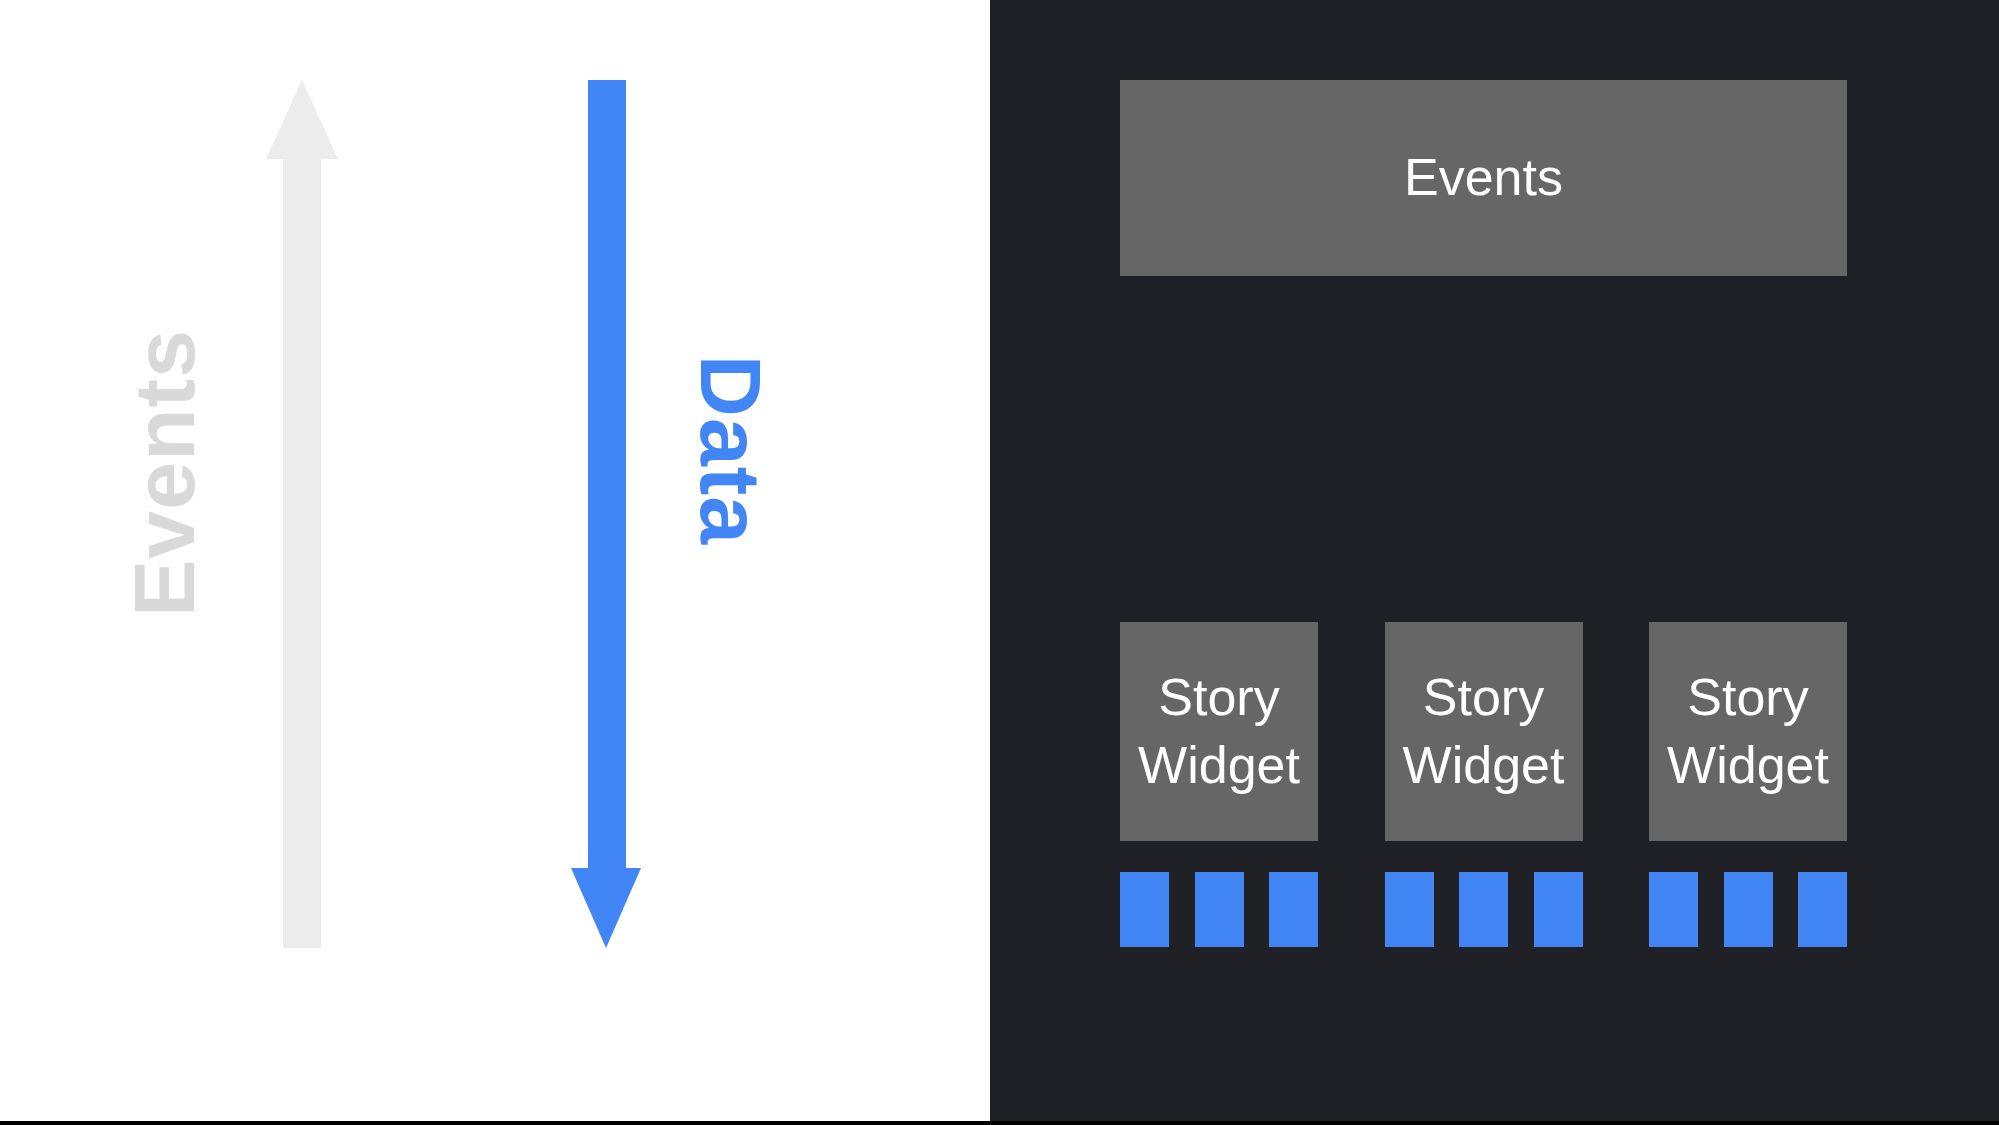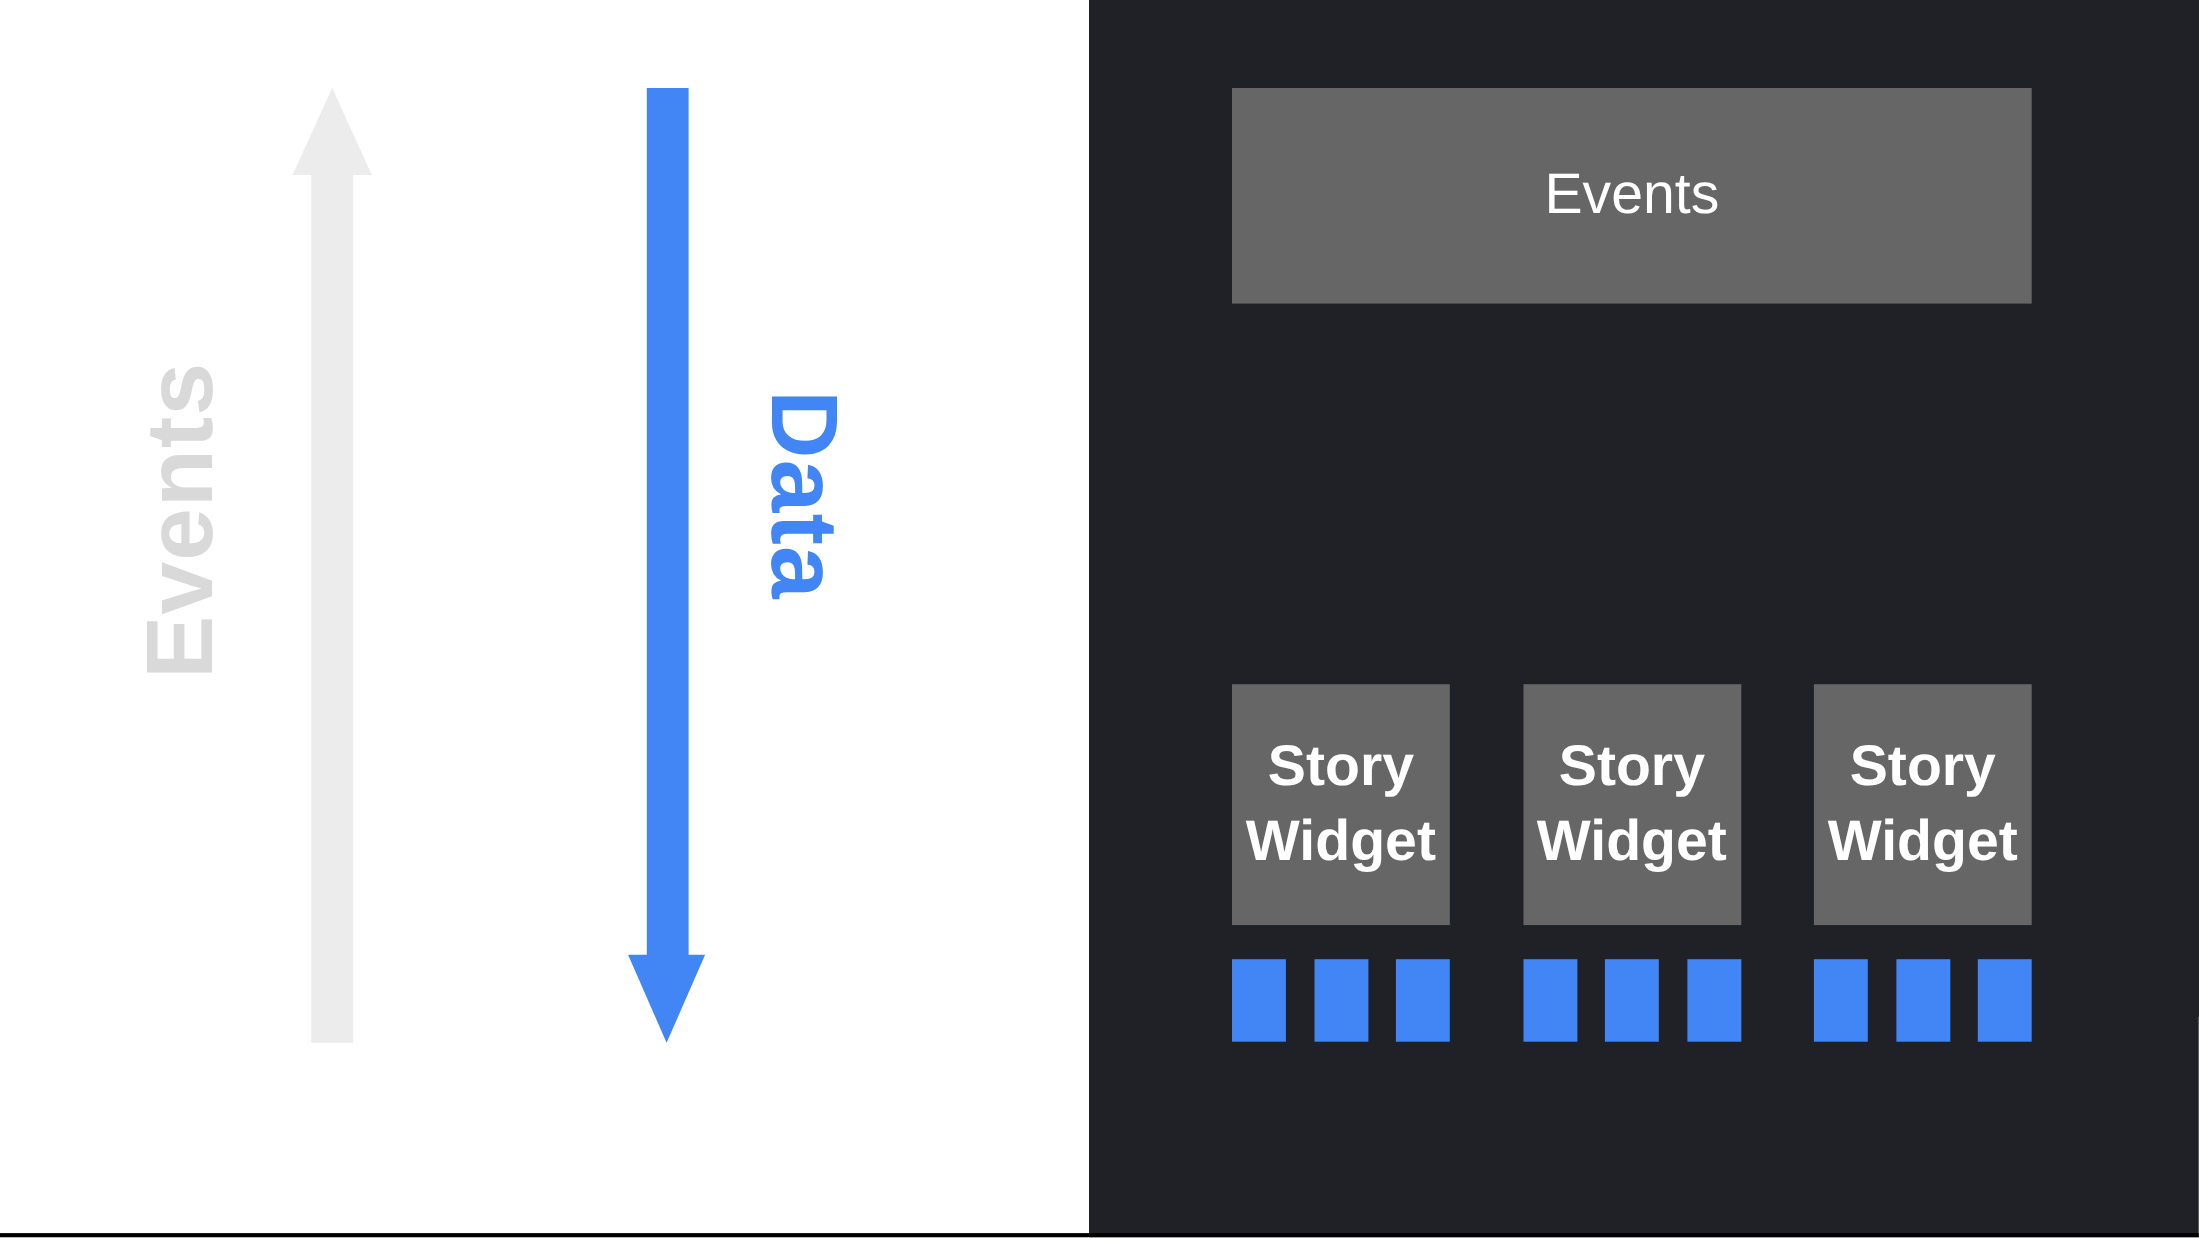--- a/index.html
+++ b/index.html
@@ -119,21 +119,21 @@
     position: relative;
     width: 198px;
     height: 219px;
     background: #666667;
     color: #ffffff;
     display: flex;
     align-items: center;
     justify-content: center;
     text-align: center;
     font-size: 52px;
-    font-weight: 700;
+    font-weight: 400;
     line-height: 1.3;
   }
   #items-row {
     position: absolute;
     left: 130px;
     top: 872px;
     width: 727px;
     height: 75px;
     display: flex;
     justify-content: space-between;

